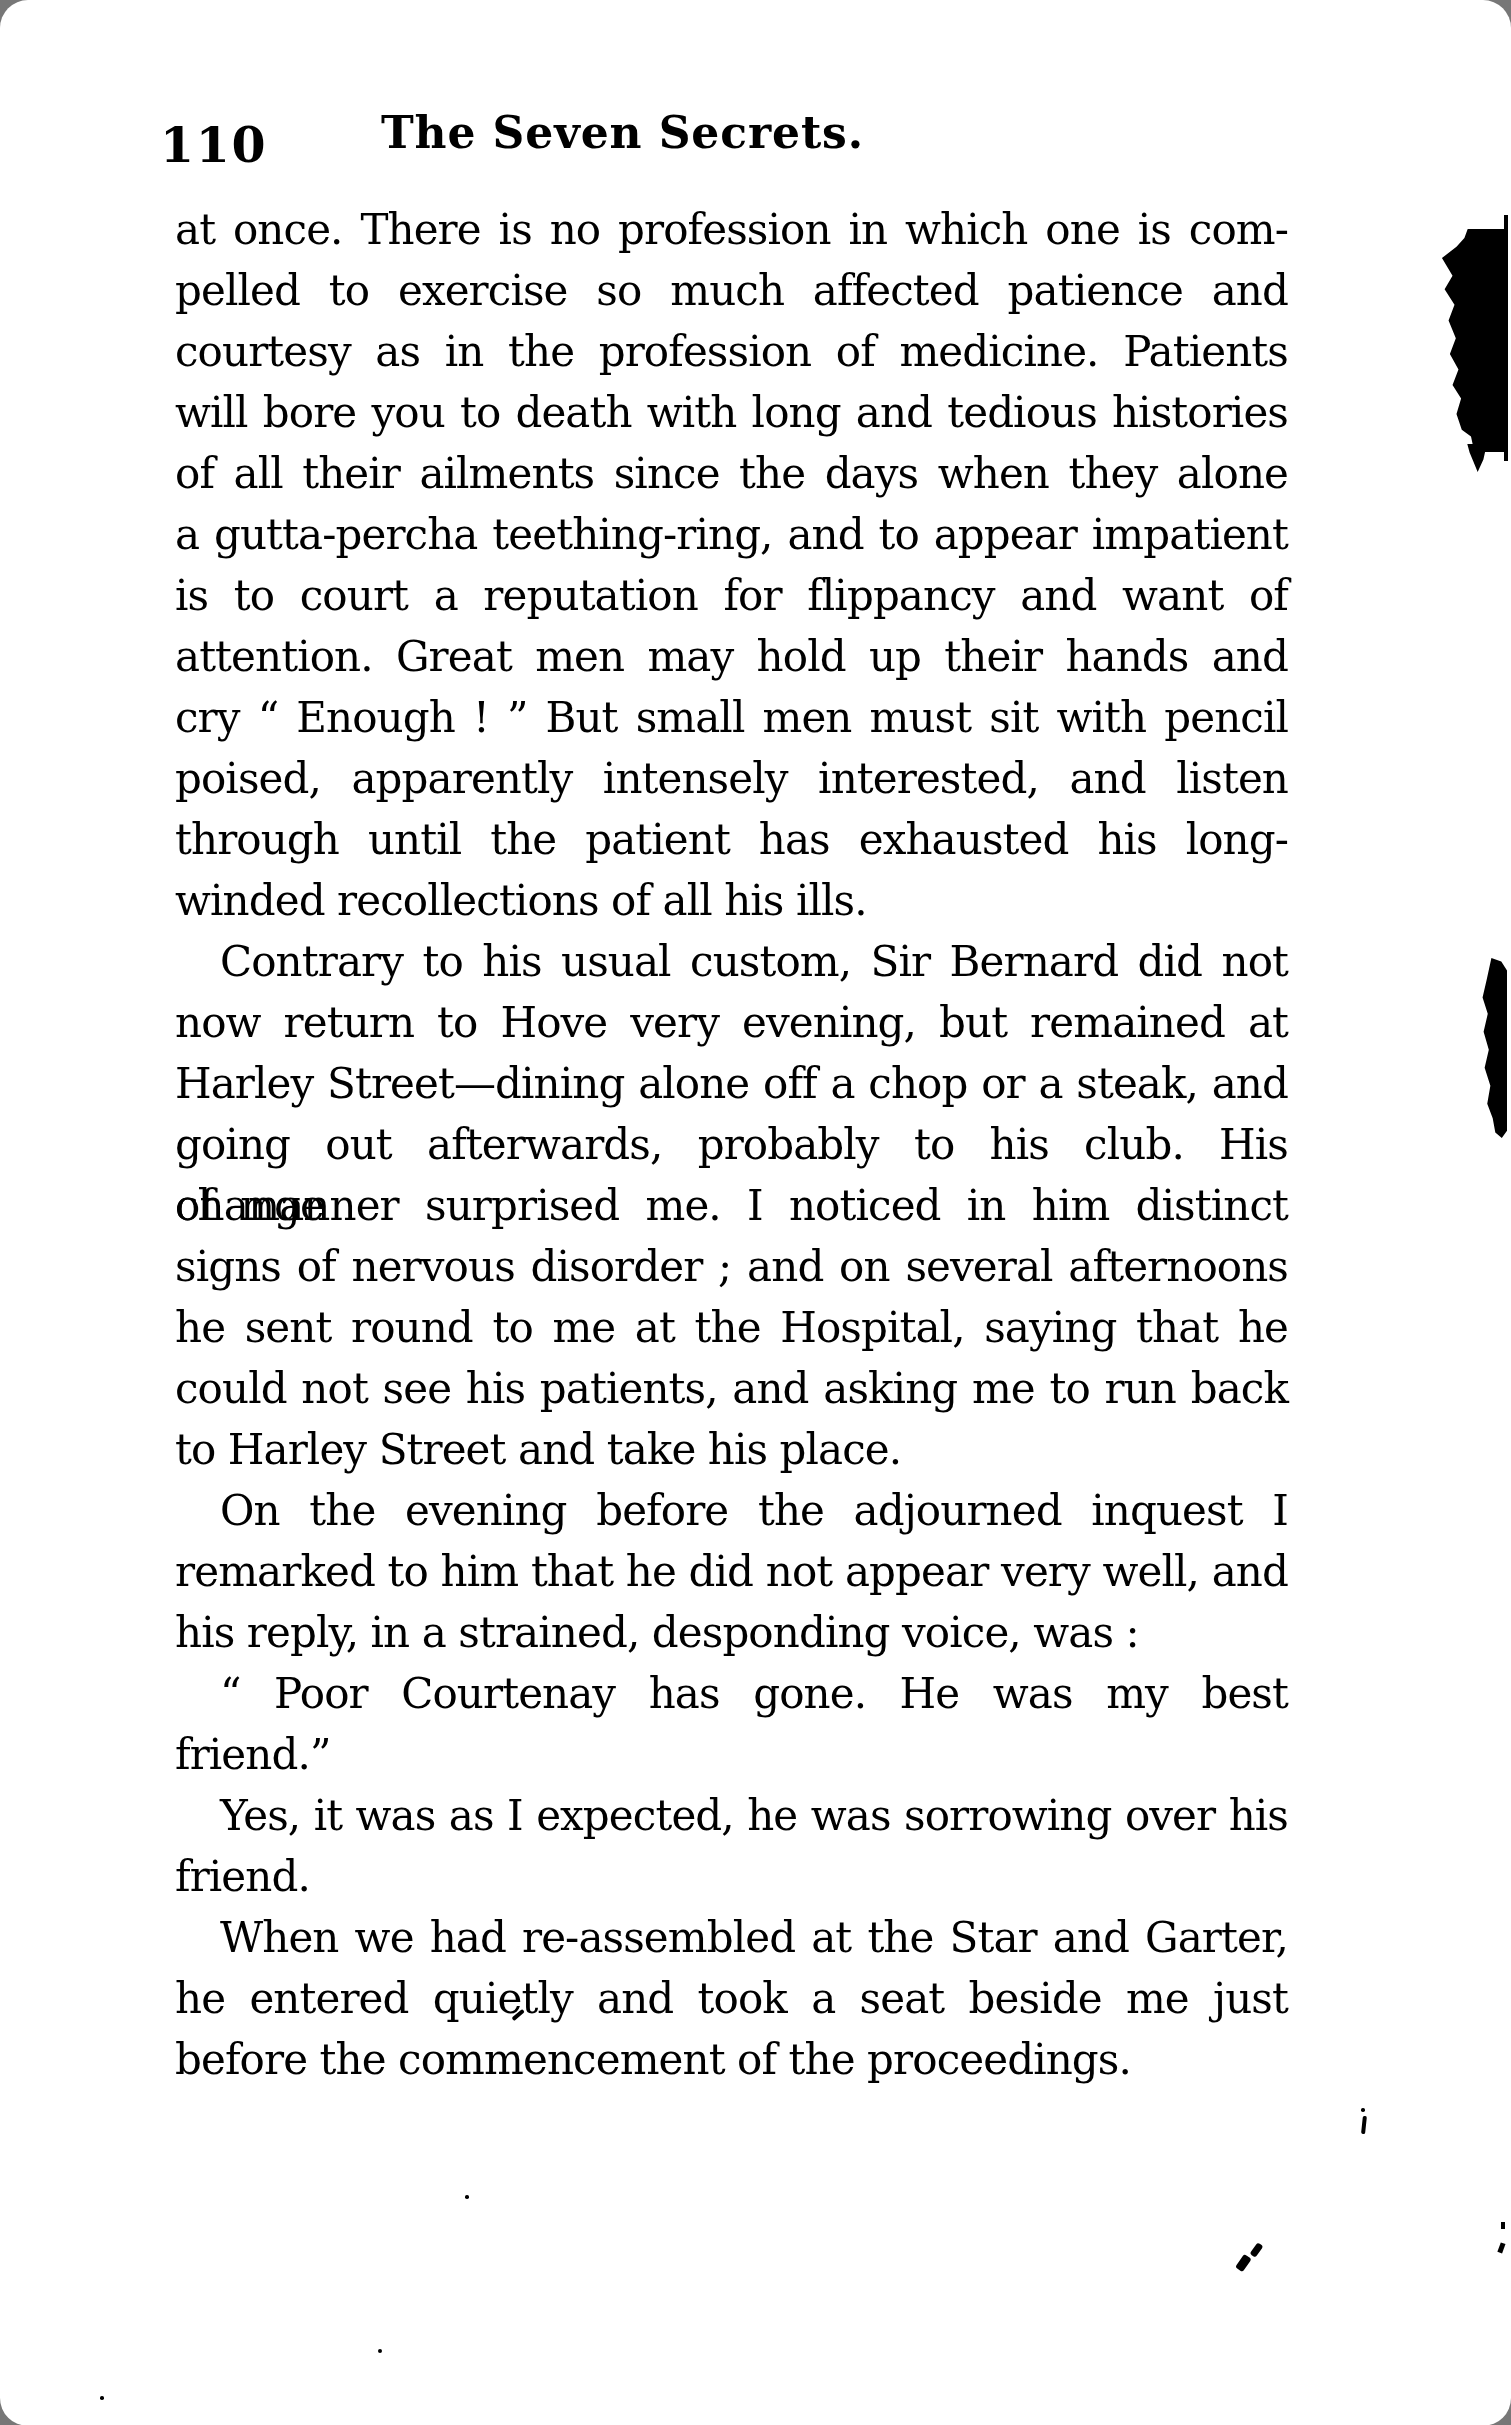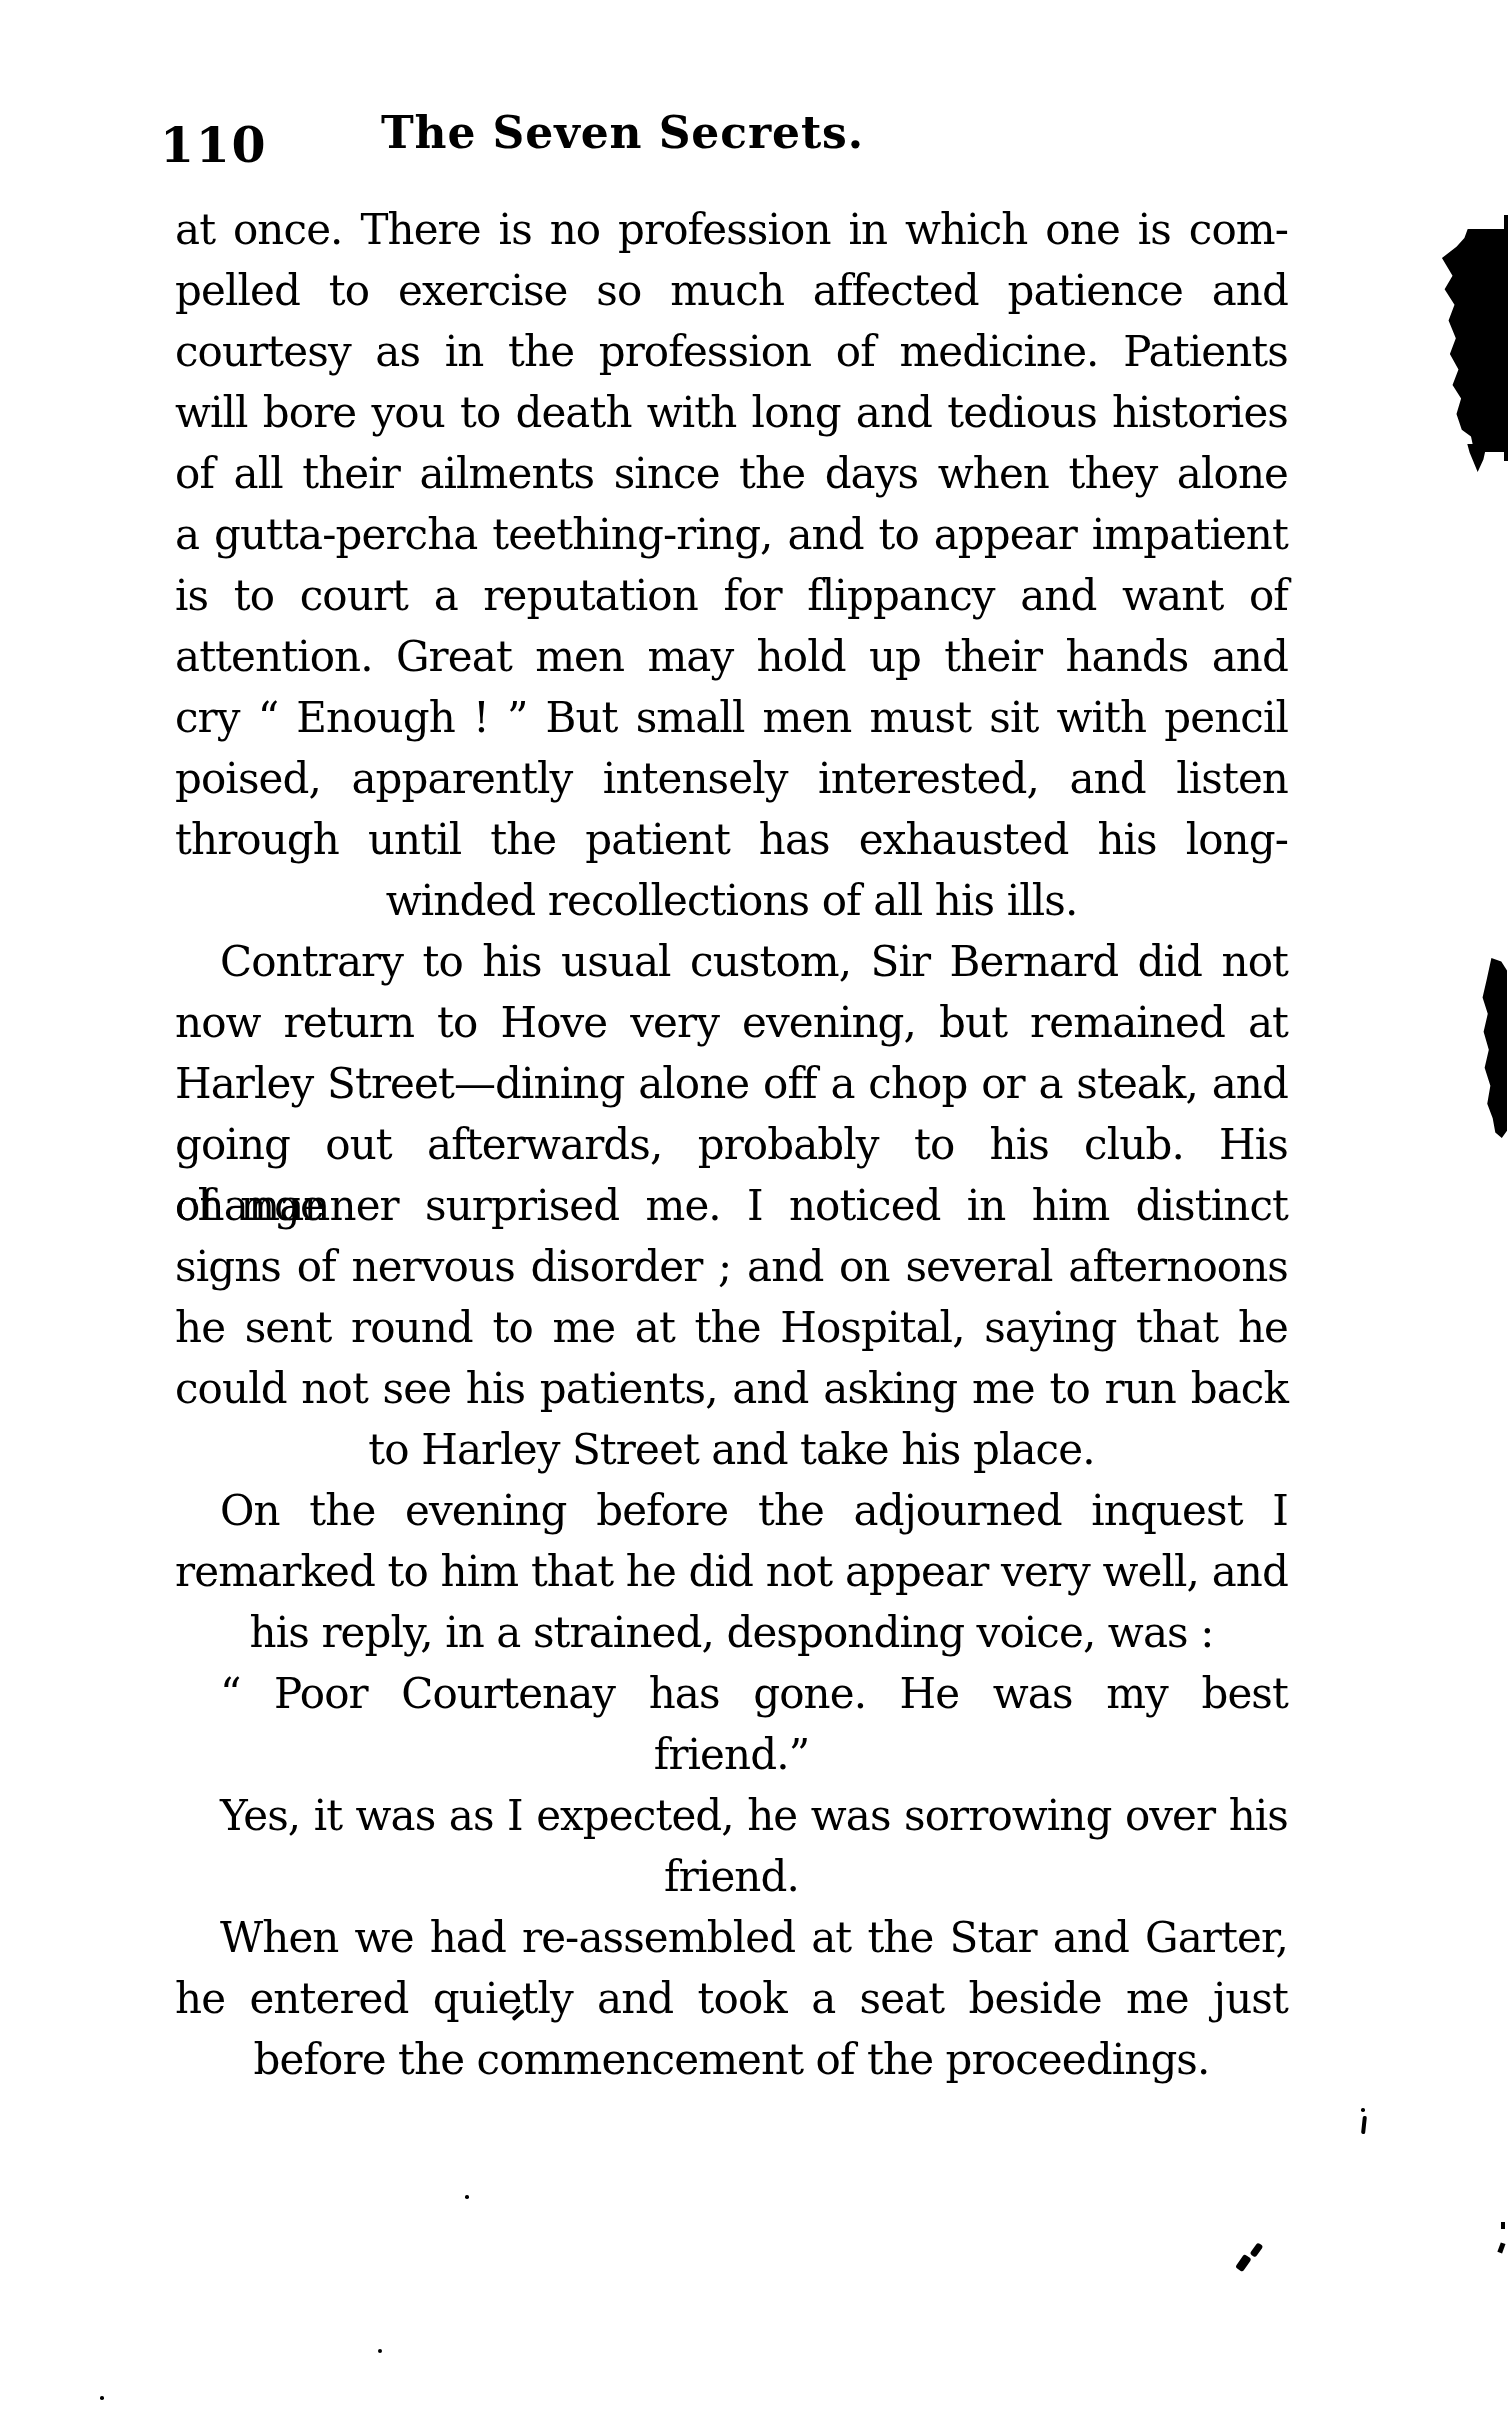--- a/index.html
+++ b/index.html
@@ -3,41 +3,42 @@
 <meta charset="utf-8">
 <style>
   html,body { margin:0; padding:0; background:#777; }
   .page {
     position:relative;
     width:1511px; height:2426px;
     background:#ffffff;
     overflow:hidden;
     font-family:"DejaVu Serif", serif;
     color:#000;
+    border-radius:28px;
   }
   
   .page-number {
     position:absolute; left:160px; top:116px;
     font-size:49px; font-weight:bold; letter-spacing:1.7px;
     white-space:nowrap;
   }
   .running-title {
     position:absolute; left:360px; top:107px; width:525px;
     font-size:44px; font-weight:bold; text-align:center;
     letter-spacing:0.9px; white-space:nowrap;
   }
   
   .body-text {
     position:absolute; left:175px; top:199px; width:1113px;
   }
   .line {
     height:61px; line-height:61px;
     font-size:42px; letter-spacing:-0.9px;
     white-space:nowrap;
-    text-align:center;
+    text-align:left;
   }
   .line.j { text-align:justify; white-space:normal; }
   .line.j::after { content:""; display:inline-block; width:100%; height:0; }
   .line.ind { padding-left:45px; }
   
   .artifact { position:absolute; background:#000; }
   .blob-1 {
     left:1438px; top:229px; width:66px; height:223px;
     clip-path:polygon(45% 0%, 100% 0%, 100% 100%, 55% 100%, 50% 93%, 36% 90%,
       28% 83%, 35% 76%, 22% 70%, 31% 63%, 18% 56%, 27% 49%, 16% 41%,

